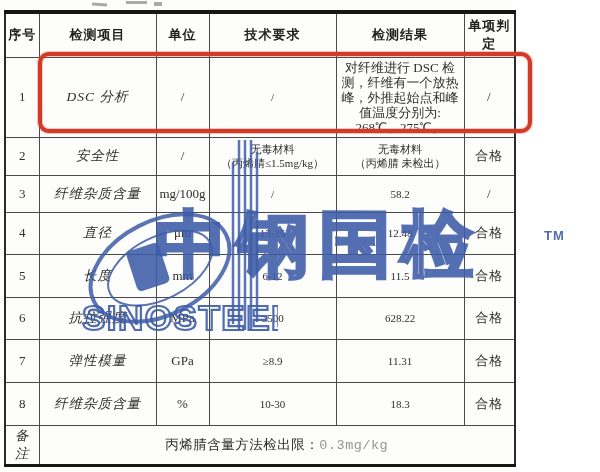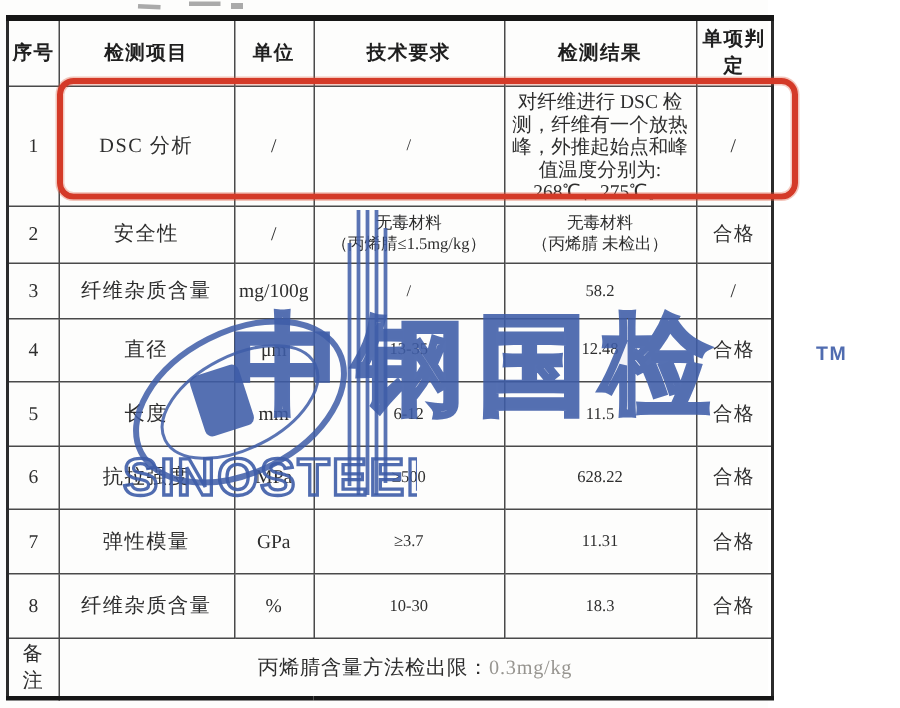--- a/index.html
+++ b/index.html
@@ -18,29 +18,29 @@
     border-collapse:collapse; table-layout:fixed;
     border:2px solid #2b2b2b; border-top:4px solid #161616; border-bottom:3px solid #161616; }
   .report td, .report th { border:1px solid #4a4a4a; text-align:center; vertical-align:middle;
     color:#2e2e2e; overflow:hidden; padding:1px 2px; }
   .report th { font-family:"Liberation Sans", sans-serif; font-weight:bold; font-size:13px;
     letter-spacing:1px; color:#1f1f1f; }
   .rh  { height:45px; }
   .r1  { height:80px; } .r2 { height:38px; } .r3 { height:37px; }
   .r4  { height:42px; } .r5 { height:43px; } .r6 { height:42px; }
   .r7  { height:43px; } .r8 { height:43px; } .rn { height:39px;margin-left:32px; }
-  .item { font-size:13.5px; letter-spacing:1px; }
+  .item { font-size:13.5px; letter-spacing:1px;font-style:italic; }
   .no   { font-size:13px; }
   .unit { font-size:13px; }
   .val  { font-size:11px; color:#8e8e8e; white-space:pre-line; line-height:14px; }
   .verdict { font-size:13px; letter-spacing:1px; color:#3a3a3a; }
   .dscresult { font-size:13px; line-height:15px; color:#8a8076; text-align:justify;
     padding:4px 6px 2px 7px; white-space:normal; }
   .notecell { font-size:13.5px; letter-spacing:.5px; }
-  .notecell .gray { color:#979590; }
+  .notecell .gray { color:#979590;font-family:Liberation Mono, monospace; }
 
   
   .redbox { position:absolute; left:38px; top:52px; width:494px; height:81px;
     border:4px solid #d43a28; border-radius:11px;
     box-shadow:0 0 0 1px rgba(222,90,60,.35), inset 0 0 0 1px rgba(222,90,60,.3); }
 
   
   .seal { position:absolute; left:155px; top:207px; font-family:"Liberation Sans", sans-serif;
     font-weight:700; font-size:72px; line-height:1.05; letter-spacing:10px;
     color:rgba(61,92,167,0.06); -webkit-text-stroke:3px rgba(61,92,167,0.88);
@@ -125,21 +125,21 @@
       <td class="item">抗拉强度</td>
       <td class="unit">MPa</td>
       <td class="val">≥500</td>
       <td class="val">628.22</td>
       <td class="verdict">合格</td>
     </tr>
     <tr class="r7">
       <td class="no">7</td>
       <td class="item">弹性模量</td>
       <td class="unit">GPa</td>
-      <td class="val">≥3.7</td>
+      <td class="val">≥8.9</td>
       <td class="val">11.31</td>
       <td class="verdict">合格</td>
     </tr>
     <tr class="r8">
       <td class="no">8</td>
       <td class="item">纤维杂质含量</td>
       <td class="unit">%</td>
       <td class="val">10-30</td>
       <td class="val">18.3</td>
       <td class="verdict">合格</td>

